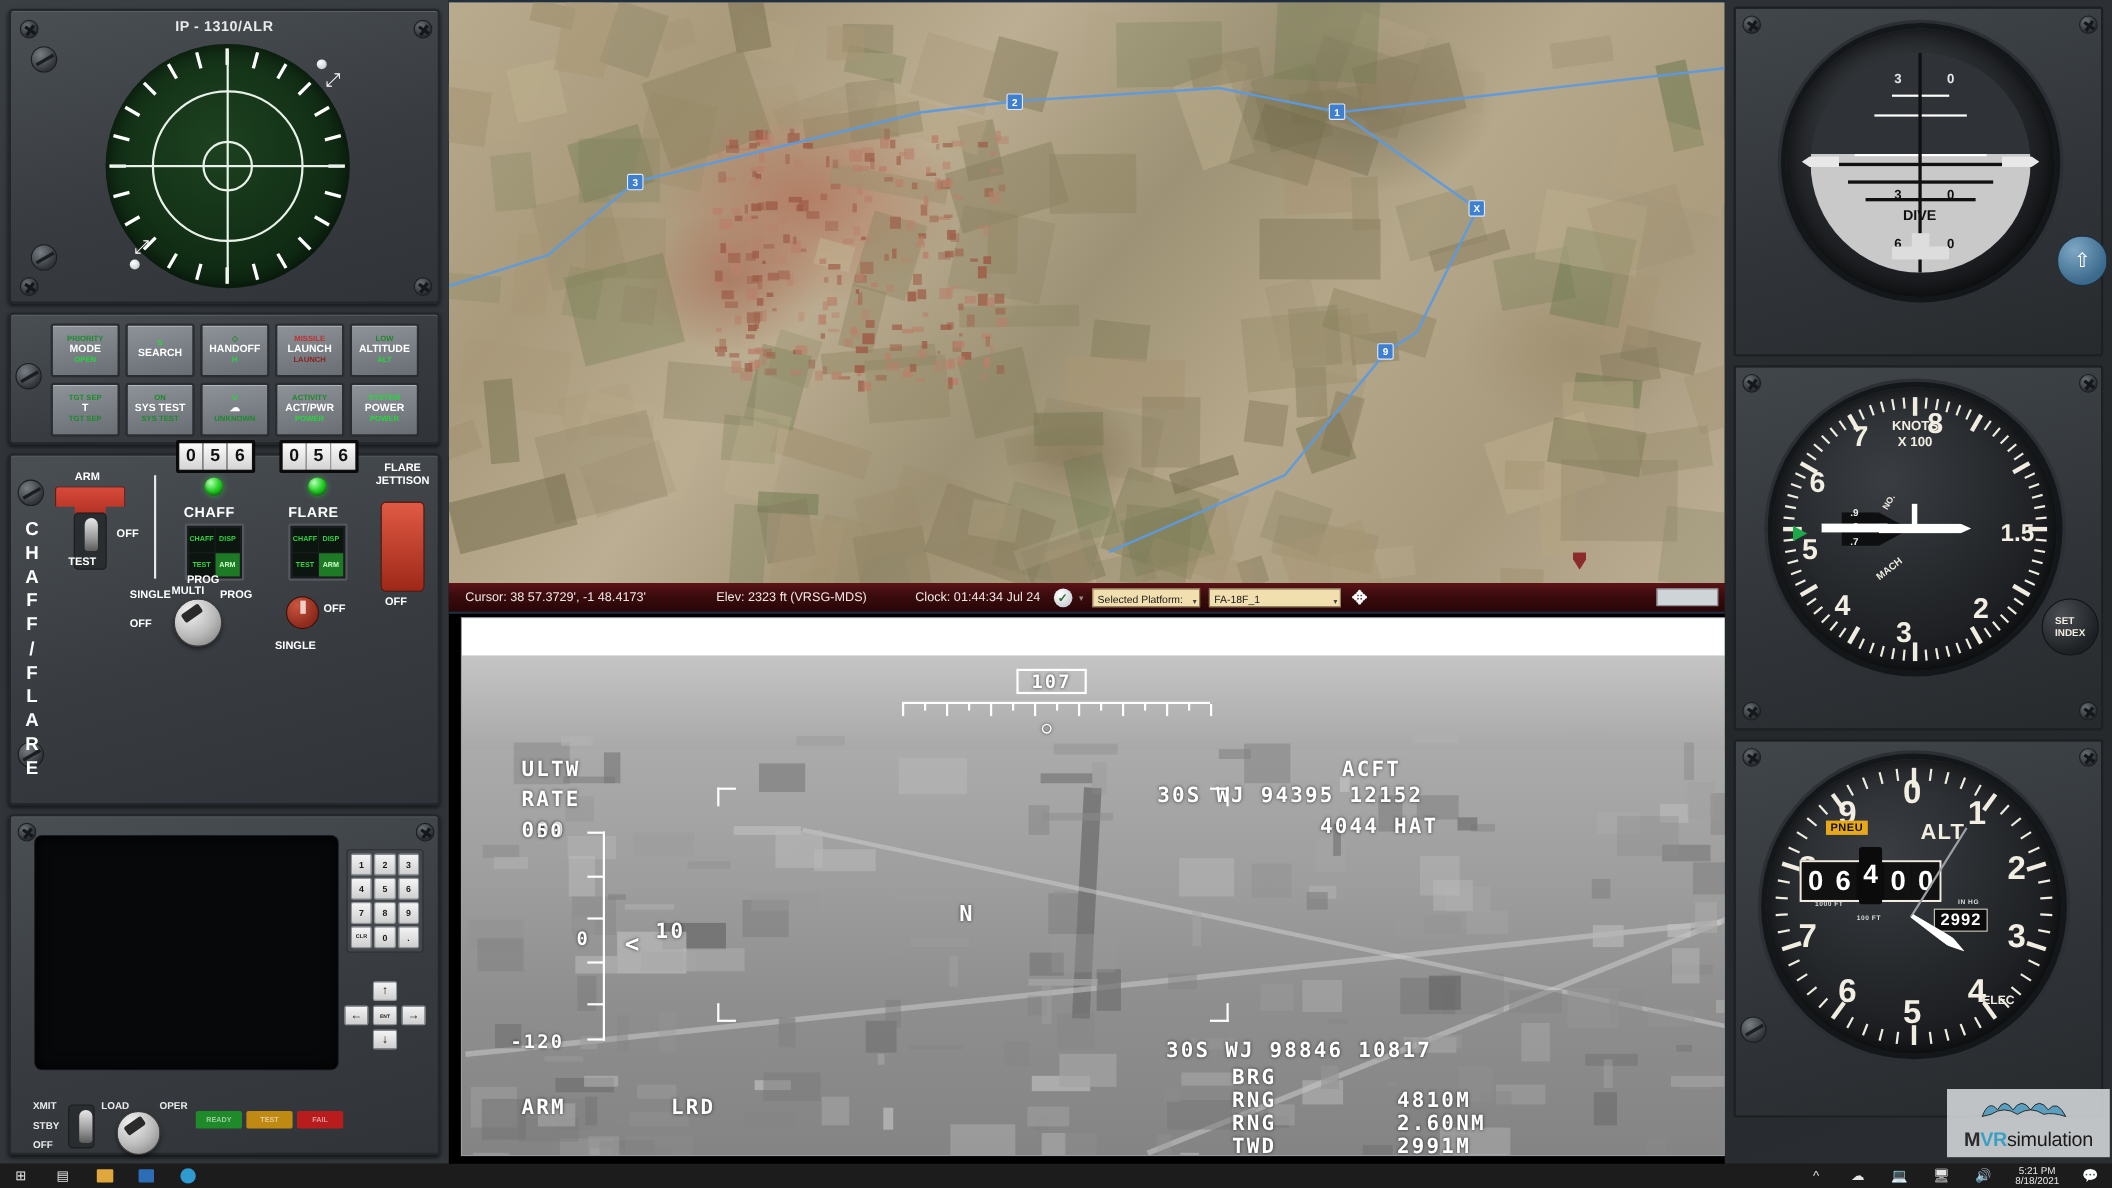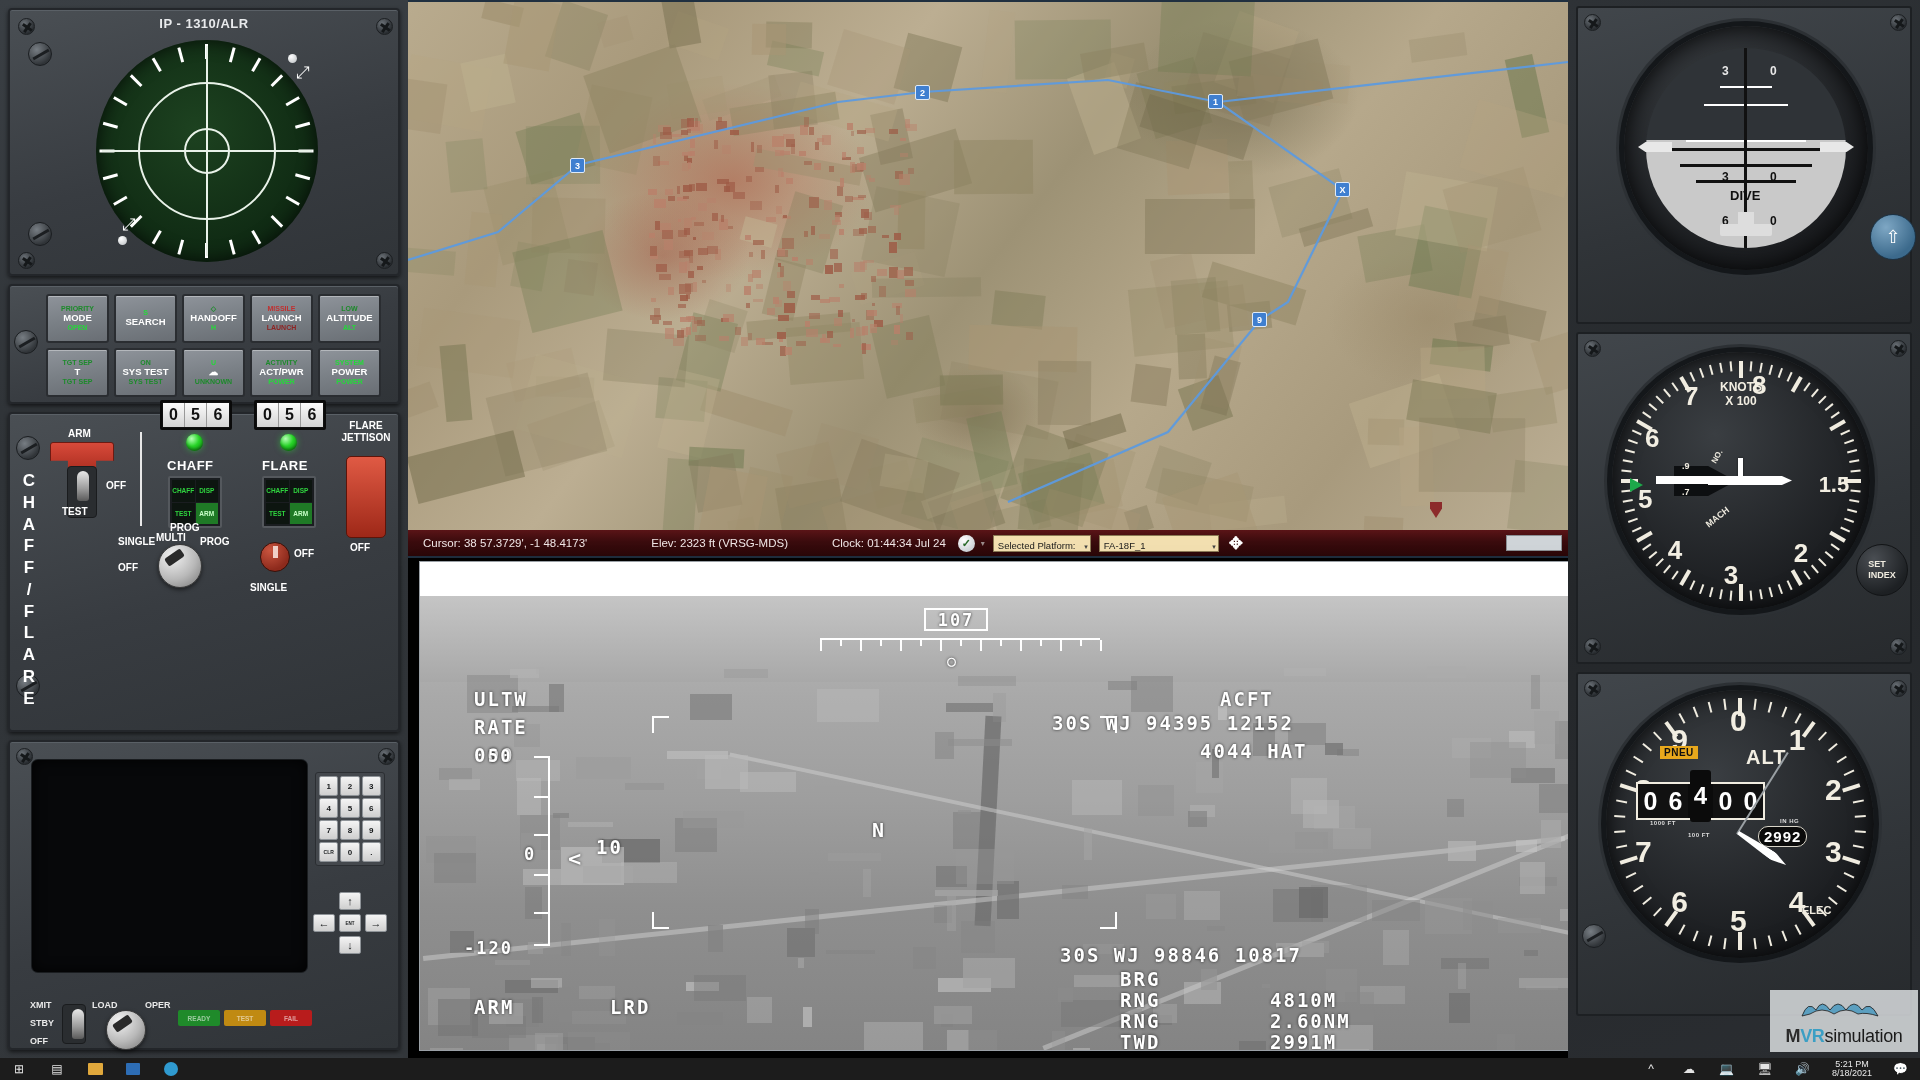--- a/index.html
+++ b/index.html
@@ -1503,21 +1503,21 @@
           <span>0</span>
           <span>6</span>
           <span class="dark"></span>
           <span>0</span>
           <span>0</span>
         </div>
         <div class="alt-hund" style="left:84px;top:80px;">4</div>
         <div style="position:absolute;left:44px;top:130px;color:#ddd;font-size:6px;font-weight:bold;letter-spacing:.5px;">1000 FT</div>
         <div style="position:absolute;left:82px;top:142px;color:#ddd;font-size:6px;font-weight:bold;letter-spacing:.5px;">100 FT</div>
         <div style="position:absolute;left:174px;top:128px;color:#ddd;font-size:6px;font-weight:bold;letter-spacing:.5px;">IN HG</div>
-        <div class="baro" style="left:152px;top:136px;border-radius:10px;">2992</div>
+        <div class="baro" style="left:152px;top:136px;">2992</div>
         <div style="position:absolute;left:130px;top:48px;width:2px;height:96px;background:#9aa0a4;transform-origin:50% 100%;
                     transform:rotate(32deg);"></div>
         <div style="position:absolute;left:132px;top:138px;width:58px;height:9px;background:#fff;transform-origin:0 50%;
                     transform:rotate(34deg);clip-path:polygon(0 30%,72% 0,100% 50%,72% 100%,0 70%);"></div>
         <div style="position:absolute;left:196px;top:214px;color:#f0ece0;font-size:11px;font-weight:bold;">ELEC</div>
       </div>
       <div class="screw" style="left:6px;top:6px;"></div>
       <div class="screw" style="left:312px;top:6px;"></div>
       <div class="slot-screw" style="left:4px;top:250px;"></div>
     </div>

